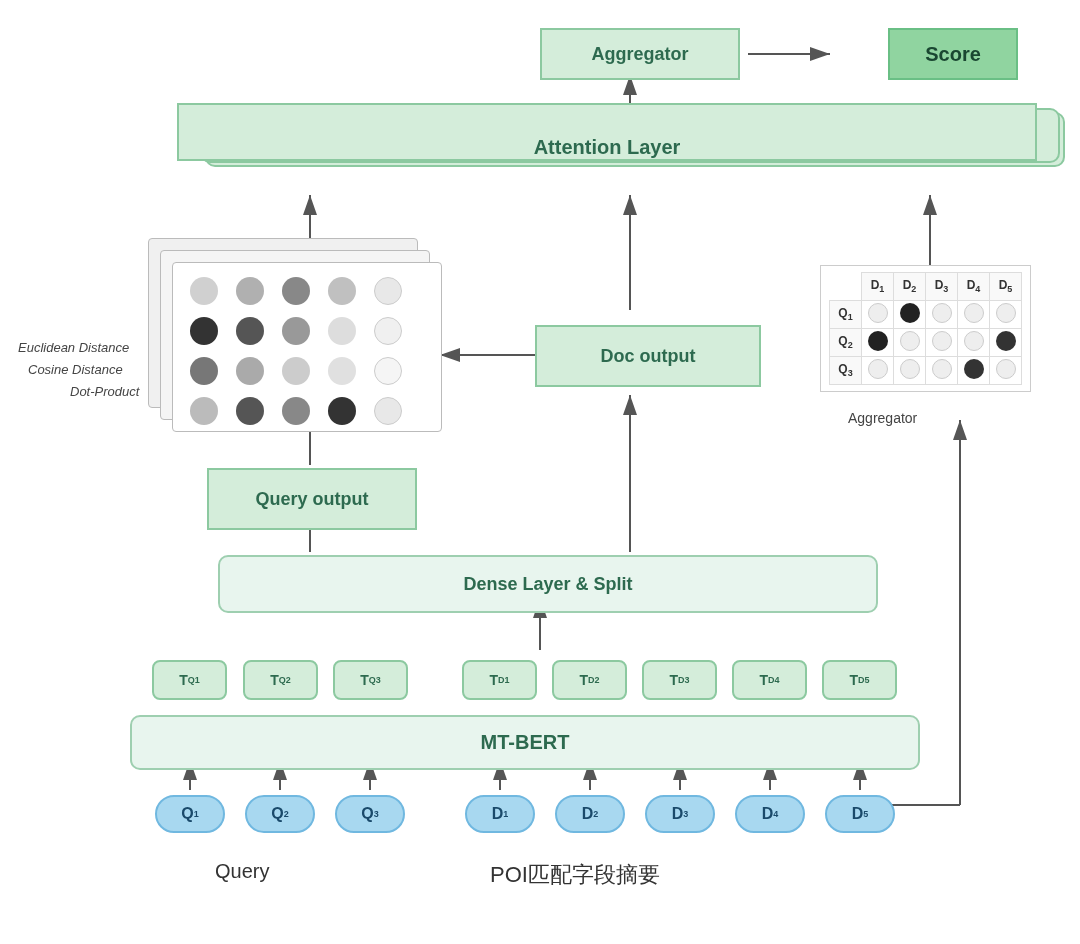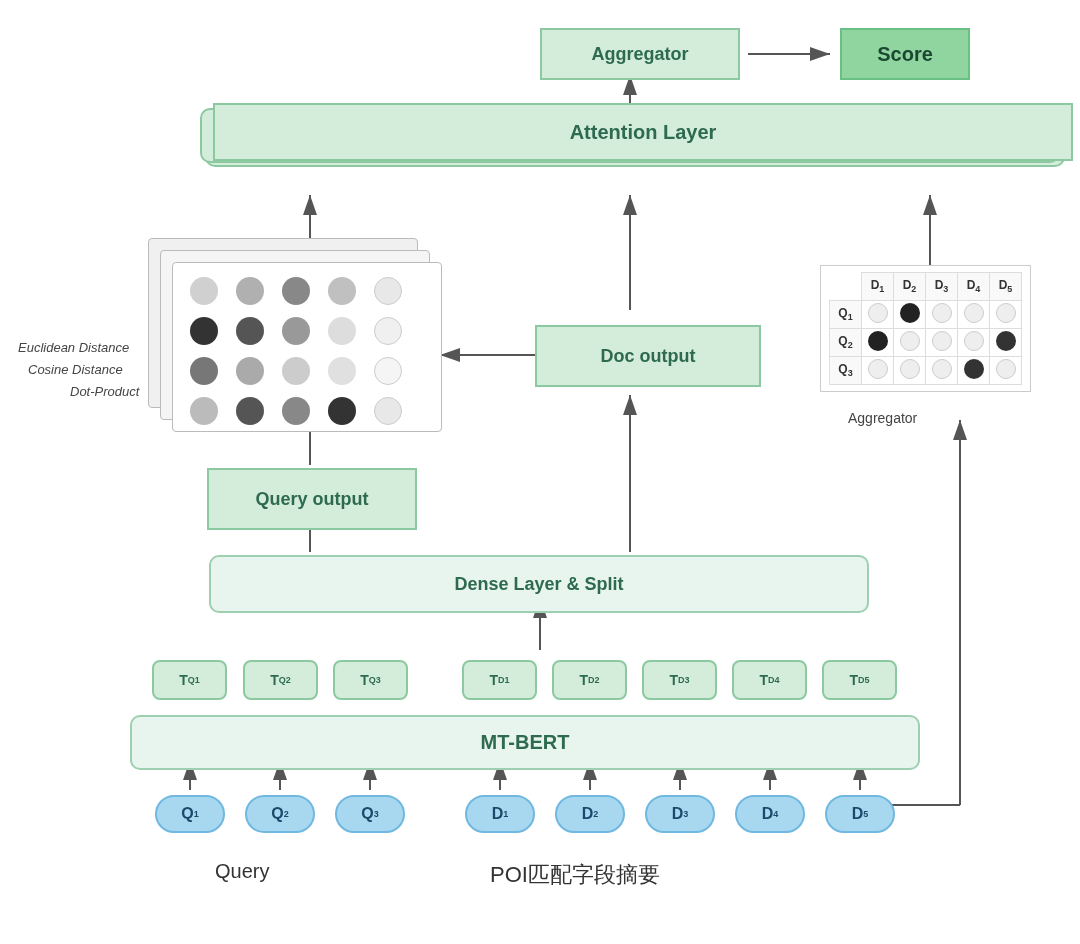--- a/index.html
+++ b/index.html
@@ -30,20 +30,21 @@
     }
     .box-green-light {
       background: #d4edda;
       border: 2px solid #8cc9a0;
       color: #2d6a4f;
     }
     .box-green-dark {
       background: #90d4a0;
       border: 2px solid #6abf85;
       color: #1a4731;
+      margin-left: 48px;
     }
     .box-blue {
       background: #a8d8f0;
       border: 2px solid #70b8e0;
       color: #1a4a6b;
       border-radius: 20px;
     }
     .box-teal-light {
       background: #e8f5ee;
       border: 2px solid #9ecfb0;
@@ -167,21 +168,21 @@
   </div>
 
   <div class="box box-green-light" style="left:540px; top:28px; width:200px; height:52px; font-size:18px;">
     <span>Aggregator</span>
   </div>
 
   <div class="stack-back2" style="left:205px; top:112px; width:860px; height:55px;"></div>
 
   <div class="stack-back1" style="left:200px; top:108px; width:860px; height:55px;"></div>
 
-  <div class="box box-green-light" style="left:213px; top:103px; width:860px; height:58px; font-size:20px;">
+  <div class="box box-green-light" style="left:177px; top:103px; width:860px; height:58px; font-size:20px;align-items:flex-end;">
     <span>Attention Layer</span>
   </div>
 
   <div style="position:absolute; left:148px; top:238px; width:270px; height:170px; background:#f0f0f0; border:1.5px solid #bbb; border-radius:4px;"></div>
 
   <div style="position:absolute; left:160px; top:250px; width:270px; height:170px; background:#f5f5f5; border:1.5px solid #bbb; border-radius:4px;"></div>
 
   <div style="position:absolute; left:172px; top:262px; width:270px; height:170px; background:#fff; border:1.5px solid #bbb; border-radius:4px; display:grid; grid-template-columns: repeat(5,46px); grid-template-rows: repeat(4,40px); align-items:center; justify-items:center; padding:8px;">
 
     <div style="width:28px;height:28px;border-radius:50%;background:#d0d0d0;"></div>
@@ -214,21 +215,21 @@
   <div class="label-text" style="left:38px; top:384px;margin-left:32px;">Dot-Product</div>
 
   <div class="box box-green-light" style="left:535px; top:325px; width:226px; height:62px; font-size:18px;">
     <span>Doc output</span>
   </div>
 
   <div class="box box-green-light" style="left:207px; top:468px; width:210px; height:62px; font-size:18px;">
     <span>Query output</span>
   </div>
 
-  <div class="box box-teal-light" style="left:209px; top:555px; width:660px; height:58px; font-size:18px;">
+  <div class="box box-teal-light" style="left:218px; top:555px; width:660px; height:58px; font-size:18px;">
     <span>Dense Layer &amp; Split</span>
   </div>
 
   <div class="box box-teal-light" style="left:130px; top:715px; width:790px; height:55px; font-size:20px;">
     <span>MT-BERT</span>
   </div>
 
   <div class="box box-green-light" style="left:152px; top:660px; width:75px; height:40px; font-size:14px; border-radius:8px;">
     T<sub>Q1</sub>
   </div>

